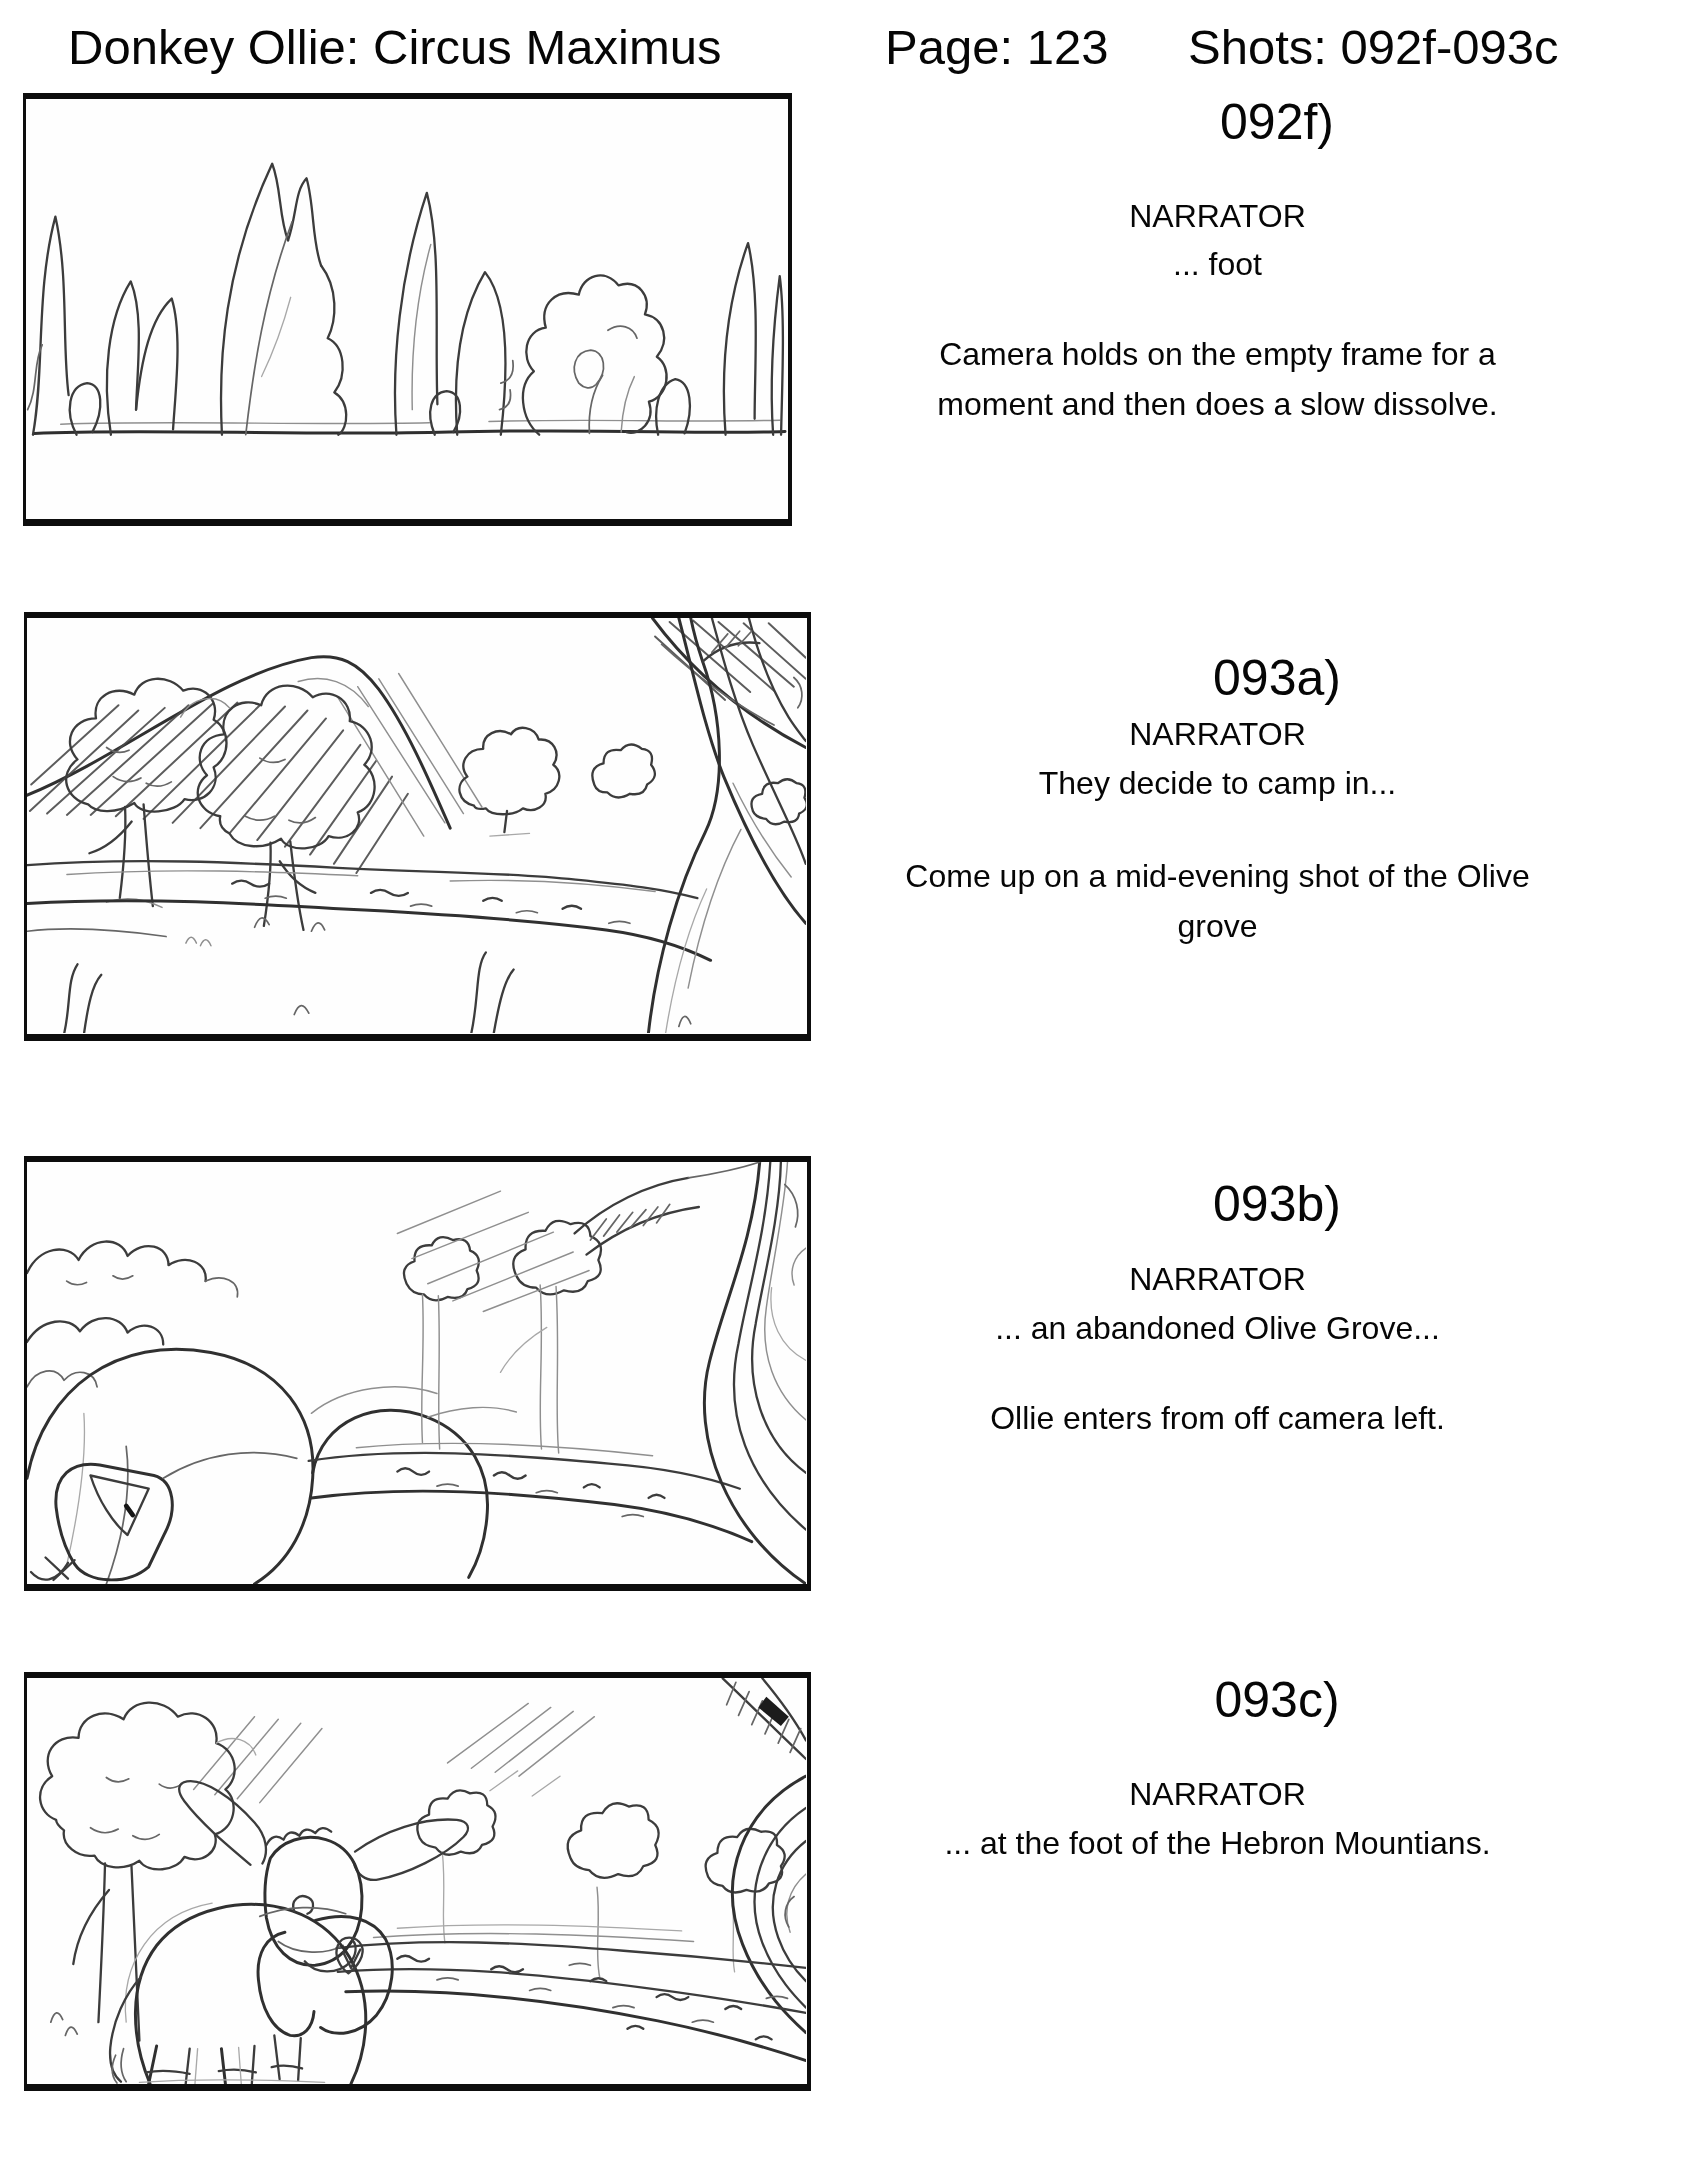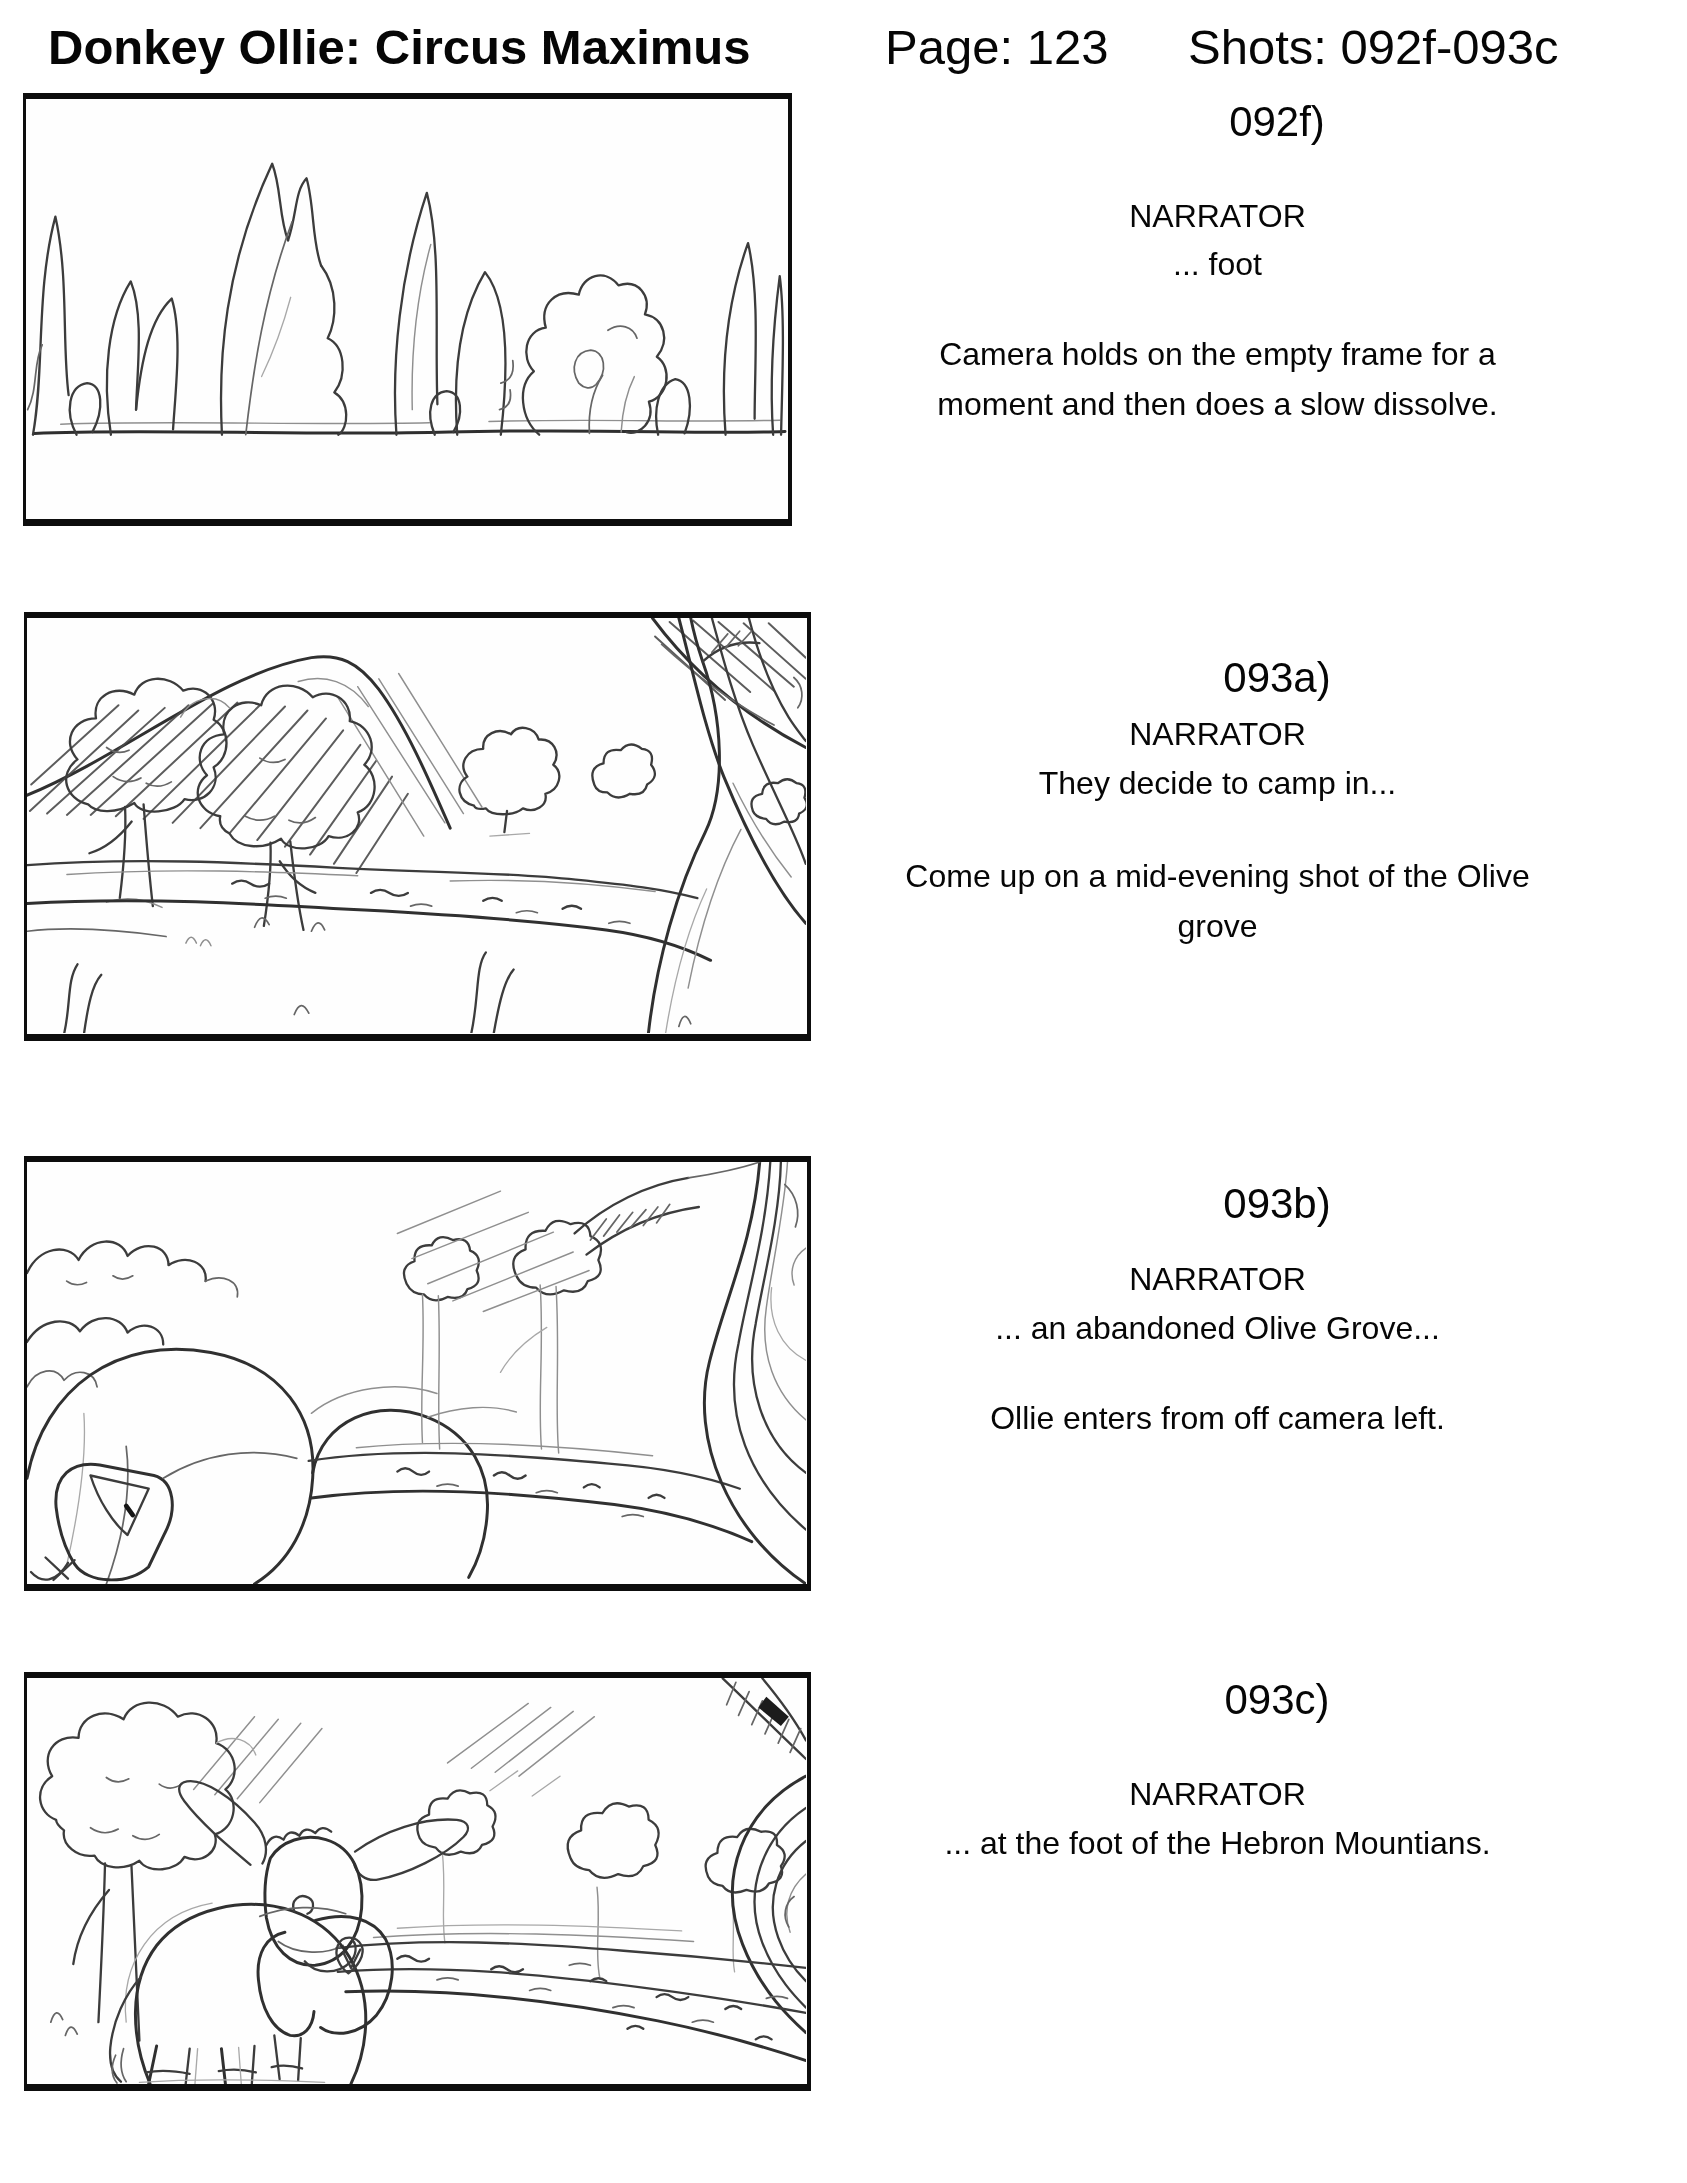--- a/index.html
+++ b/index.html
@@ -1,34 +1,34 @@
 <!DOCTYPE html>
 <html style="font-size:10.6px"><head>
 <meta charset="utf-8">
 <style>
   html,body{margin:0;padding:0;background:#ffffff;}
   body{width:1687px;height:2183px;position:relative;font-family:"Liberation Sans",sans-serif;color:#060606;overflow:hidden;}
   .abs{position:absolute;}
   .hdr{font-size:49px;line-height:57px;white-space:nowrap;letter-spacing:0px;}
-  .shot-label{font-size:42px;line-height:58px;text-align:center;width:794px;left:880px;}
+  .shot-label{font-size:50px;line-height:58px;text-align:center;width:794px;left:880px;}
   .txt{font-size:32px;line-height:50px;text-align:center;width:807px;left:814px;white-space:pre-line;}
   .panel{position:absolute;background:#fefefe;border:solid #0d0d0d;border-width:6px 4px 7.3px 3.3px;box-sizing:border-box;}
   .panel svg{display:block;}
   .ink path, .ink line{fill:none;stroke:#3c3c3c;stroke-width:3.5;stroke-linecap:round;stroke-linejoin:round;}
   .ink .hv{stroke-width:4.5;stroke:#303030;}
   .ink .md{stroke:#666;stroke-width:2.6;}
   .ink .lt{stroke:#8f8f8f;stroke-width:2.2;}
   .ink .xl{stroke:#a8a8a8;stroke-width:2;}
   .ink .ha{stroke:#4a4a4a;stroke-width:3;opacity:.9;}
   .ink .gd{stroke:#2f2f2f;stroke-width:4.5;}
 </style>
 </head>
 <body>
 
-<div class="abs hdr" style="left:48px;top:18.5px;font-weight:bold;">Donkey Ollie: Circus Maximus</div>
+<div class="abs hdr" style="left:68px;top:18.5px;">Donkey Ollie: Circus Maximus</div>
 <div class="abs hdr" style="left:885px;top:18.5px;">Page: 123</div>
 <div class="abs hdr" style="left:1188px;top:18.5px;">Shots: 092f-093c</div>
 
 <div class="abs shot-label" style="top:93px;">092f)</div>
 <div class="abs txt" style="top:191px;">NARRATOR</div>
 <div class="abs txt" style="top:239px;">... foot</div>
 <div class="abs txt" style="top:329px;">Camera holds on the empty frame for a
 moment and then does a slow dissolve.</div>
 
 <div class="panel" style="left:23px;top:93px;width:769px;height:433px;">

